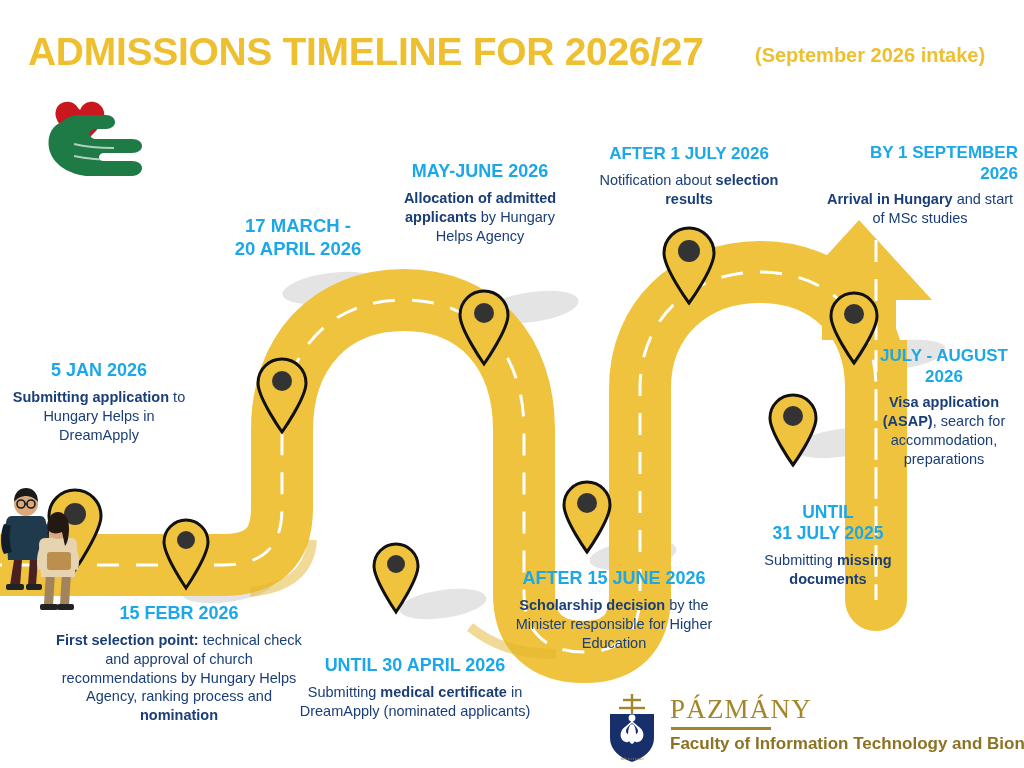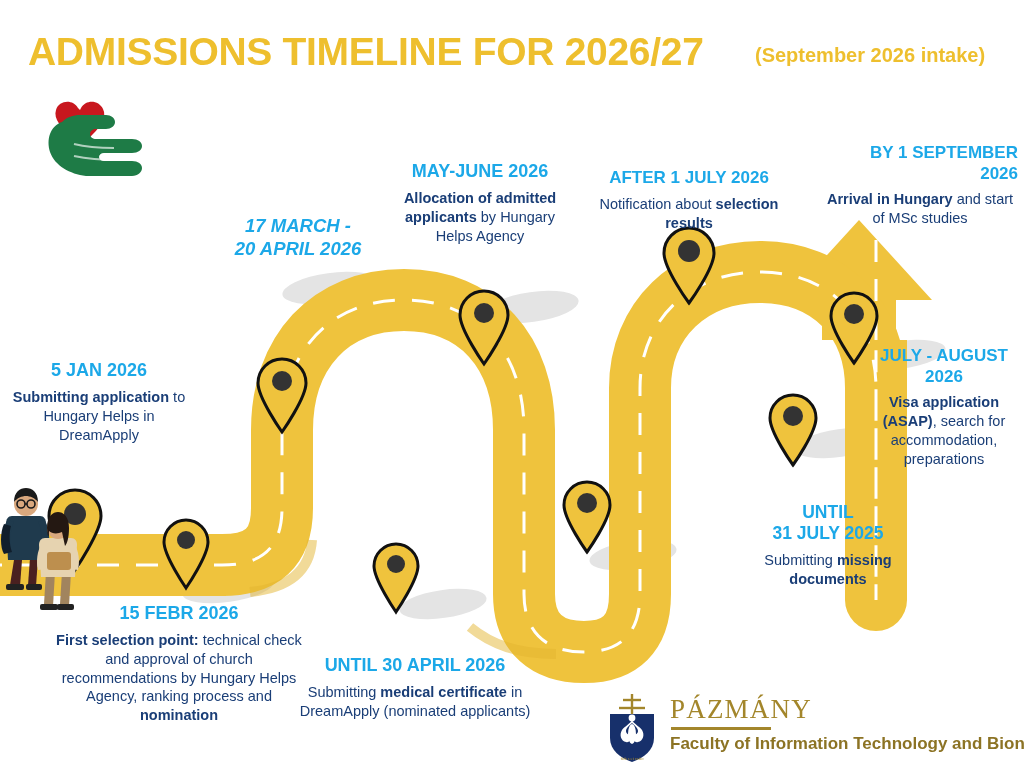--- a/index.html
+++ b/index.html
@@ -40,27 +40,27 @@
   }
   .ms .body{font-size:14.5px;color:#1A3E77;}
   .ms .body b{font-weight:bold;}
 
   #ms1{left:6px;  top:360px; width:186px;}
   #ms2{left:48px; top:603px; width:262px;}
   #ms3{left:170px;top:215px; width:256px;}
   #ms4{left:296px;top:655px; width:238px;}
   #ms5{left:386px;top:161px; width:188px;}
   #ms6{left:506px;top:568px; width:216px;}
-  #ms7{left:576px;top:144px; width:226px;margin-top:24px;}
+  #ms7{left:576px;top:144px; width:226px;}
   #ms8{left:726px;top:502px; width:204px;}
   #ms9{left:866px;top:346px; width:156px;}
   #ms10{left:822px;top:143px;width:196px;}
 
   #ms1 .date{font-size:18px;}
-  #ms3 .date{font-size:18.5px;font-style:italic;}
+  #ms3 .date{font-size:18.5px;}
   #ms5 .date{font-size:18px;}
   #ms7 .date{font-size:17px;}
   #ms10 .date{font-size:17px;text-align:right;}
   #ms2 .date,#ms4 .date,#ms6 .date{font-size:18px;}
   #ms8 .date{font-size:17.5px;}
   #ms9 .date{font-size:17px;}
   #ms2 .body,#ms3 .body{font-size:14.5px;}
 
   
   .pazmany{position:absolute;left:600px;top:692px;width:420px;height:72px;}
@@ -244,20 +244,24 @@
   <div class="ms" id="ms4">
     <div class="date">UNTIL 30 APRIL 2026</div>
     <div class="body">Submitting <b>medical certificate</b> in DreamApply (nominated applicants)</div>
   </div>
 
   <div class="ms" id="ms5">
     <div class="date">MAY-JUNE 2026</div>
     <div class="body"><b>Allocation of admitted applicants</b> by Hungary Helps Agency</div>
   </div>
 
+  <div class="ms" id="ms6">
+    <div class="date">AFTER 15 JUNE 2026</div>
+    <div class="body"><b>Scholarship decision</b> by the Minister responsible for Higher Education</div>
+  </div>
 
   <div class="ms" id="ms7">
     <div class="date">AFTER 1 JULY 2026</div>
     <div class="body">Notification about <b>selection results</b></div>
   </div>
 
   <div class="ms" id="ms8">
     <div class="date">
       <div>UNTIL</div>
       <div>31 JULY 2025</div>

